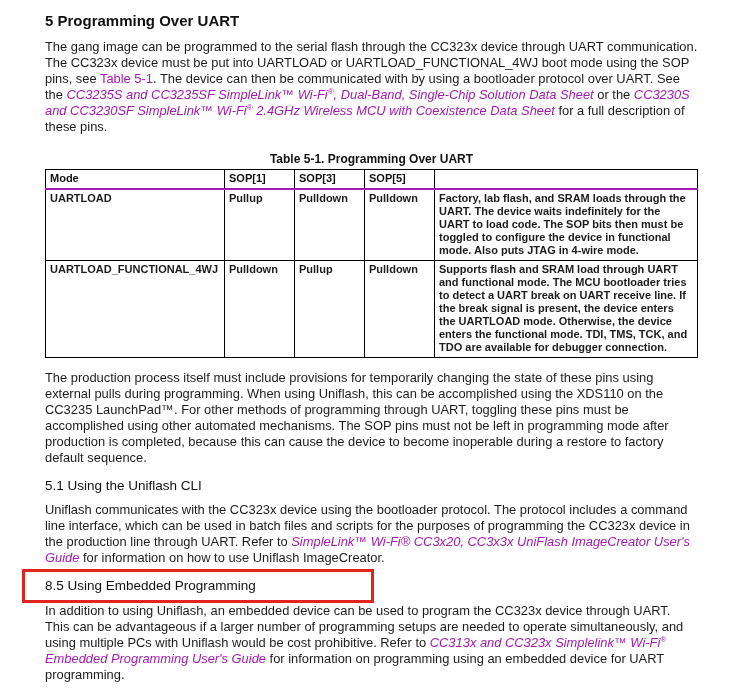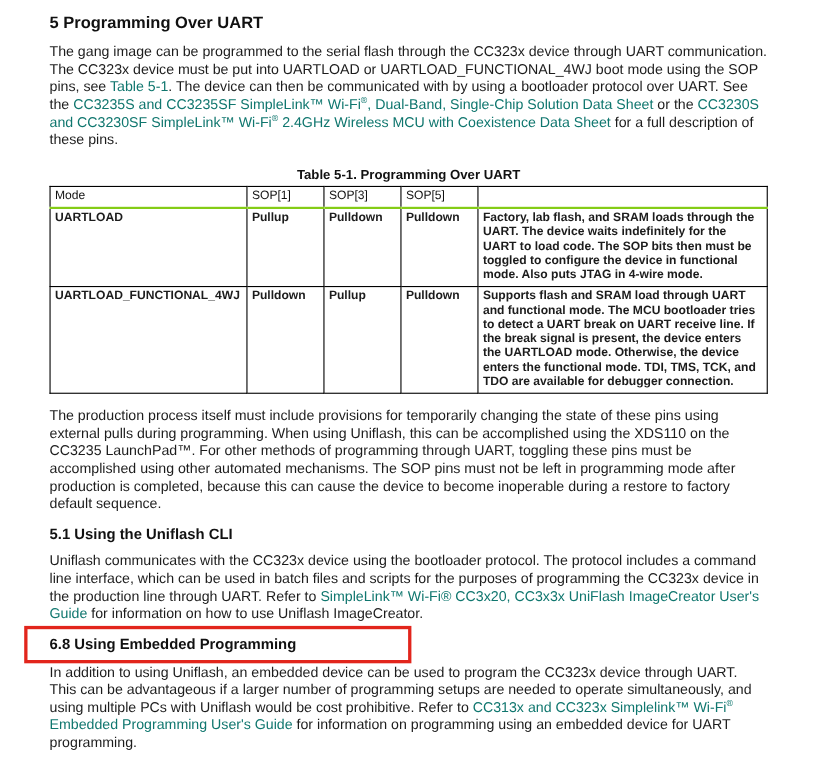--- a/index.html
+++ b/index.html
@@ -22,31 +22,31 @@
   h1.sec {
     font-size: 15px;
     line-height: 18px;
     font-weight: bold;
     color: #111111;
     margin-bottom: 9px;
   }
   h2.sub {
     font-size: 13.5px;
     line-height: 16px;
-    font-weight: bold;
+    font-weight: normal;
     color: #111111;
     margin-top: 12px;
   }
   p.body-para {
     font-size: 12.9px;
     line-height: 16px;
     color: #1c1c1c;
   }
-  .link { color: #0f766e; text-decoration: none; cursor: pointer; }
-  .link.it { }
+  .link { color: #a21caf; text-decoration: none; cursor: pointer; }
+  .link.it { font-style: italic; }
   sup.reg { font-size: 0.62em; vertical-align: super; line-height: 0; }
   .caption {
     margin-top: 16px;
     margin-bottom: 2px;
     text-align: center;
     font-weight: bold;
     font-size: 12px;
     line-height: 16px;
     color: #111111;
   }
@@ -60,22 +60,22 @@
     border: 1px solid #000;
     font-size: 11px;
     line-height: 13px;
     padding: 2px 4px 3px 4px;
     vertical-align: top;
     text-align: left;
     color: #1c1c1c;
     font-weight: bold;
   }
   table.data th {
-    font-weight: normal;
-    border-bottom: 2px solid #84cc16;
+    font-weight: bold;
+    border-bottom: 2px solid #a21caf;
     color: #111111;
   }
   .h51 { margin-top: 8px; margin-bottom: 8px; }
   .h52-wrap { position: relative; margin-top: 10px; margin-bottom: 9px; }
   .red-box {
     position: absolute;
     left: -23px;
     top: -9px;
     width: 352px;
     height: 34px;
@@ -130,18 +130,18 @@
   </table>
 
   <p class="body-para">The production process itself must include provisions for temporarily changing the state of these pins using external pulls during programming. When using Uniflash, this can be accomplished using the XDS110 on the CC3235 LaunchPad™. For other methods of programming through UART, toggling these pins must be accomplished using other automated mechanisms. The SOP pins must not be left in programming mode after production is completed, because this can cause the device to become inoperable during a restore to factory default sequence.</p>
 
   <h2 class="sub h51">5.1 Using the Uniflash CLI</h2>
 
   <p class="body-para"><span>Uniflash communicates with the CC323x device using the bootloader protocol. The protocol includes a command line interface, which can be used in batch files and scripts for the purposes of programming the CC323x device in the production line through UART. Refer to </span><a class="link it"><span>SimpleLink™ Wi-Fi® CC3x20, CC3x3x UniFlash ImageCreator </span><span class="ul">User's Guide</span></a><span> for information on how to use Uniflash ImageCreator.</span></p>
 
   <div class="h52-wrap">
     <div class="red-box"></div>
-    <h2 class="sub">6.8 Using Embedded Programming</h2>
+    <h2 class="sub">8.5 Using Embedded Programming</h2>
   </div>
 
   <p class="body-para"><span>In addition to using Uniflash, an embedded device can be used to program the CC323x device through UART. This can be advantageous if a larger number of programming setups are needed to operate simultaneously, and using multiple PCs with Uniflash would be cost prohibitive. Refer to </span><a class="link it"><span>CC313x and CC323x Simplelink™ Wi-Fi</span><sup class="reg">®</sup> <span class="ul">Embedded Programming User's Guide</span></a><span> for information on programming using an embedded device for UART programming.</span></p>
 
 </div>
 
 </body></html>

